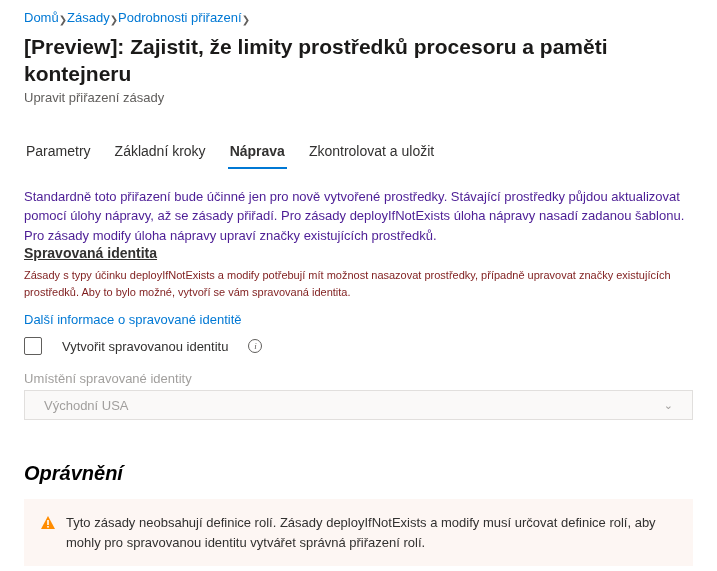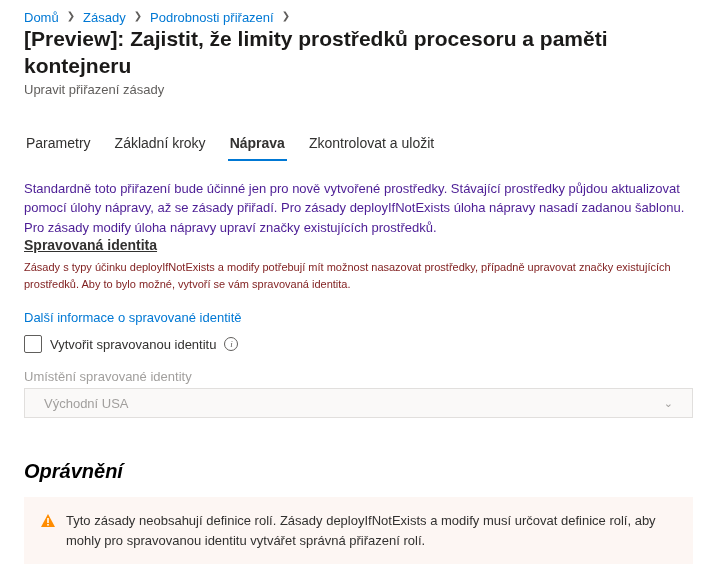--- a/index.html
+++ b/index.html
@@ -8,24 +8,23 @@
       font-size: 13px;
       color: #323130;
       background: #fff;
       width: 717px;
       height: 571px;
       overflow: hidden;
     }
     .page { padding: 10px 24px 24px 24px; }
     .breadcrumb {
       display: flex;
-      align-items: flex-start;
-      gap: 8px;
+      align-items: flex-end;
       font-size: 13px;
-      margin-bottom: 0;
+      margin-bottom: 8px;
     }
     .breadcrumb a { color: #0078d4; text-decoration: none; cursor: pointer; }
     .chev { color: #605e5c; font-size: 10px; }
     h1.page-title {
       font-size: 21px;
       font-weight: 600;
       color: #1b1a19;
       line-height: 1.3;
       margin-bottom: 2px;
     }
@@ -61,25 +60,25 @@
       font-weight: 600;
       color: #323130;
       margin-bottom: 6px;
       text-decoration: underline;
     }
     .section-desc {
       font-size: 11px;
       color: #7f1d1d;
       line-height: 1.5;
     }
-    .link { color: #0078d4; text-decoration: none; cursor: pointer; display: inline-block; margin-top: 18px; margin-bottom: 10px; }
+    .link { color: #0078d4; text-decoration: none; cursor: pointer; display: inline-block; margin-top: 12px; margin-bottom: 10px; }
     .checkbox-row {
       display: flex;
       align-items: center;
-      gap: 8px;
+      gap: 20px;
       margin-bottom: 16px;
     }
     .checkbox {
       width: 18px;
       height: 18px;
       border: 1px solid #605e5c;
       border-radius: 2px;
       background: #fff;
       cursor: pointer;
     }

